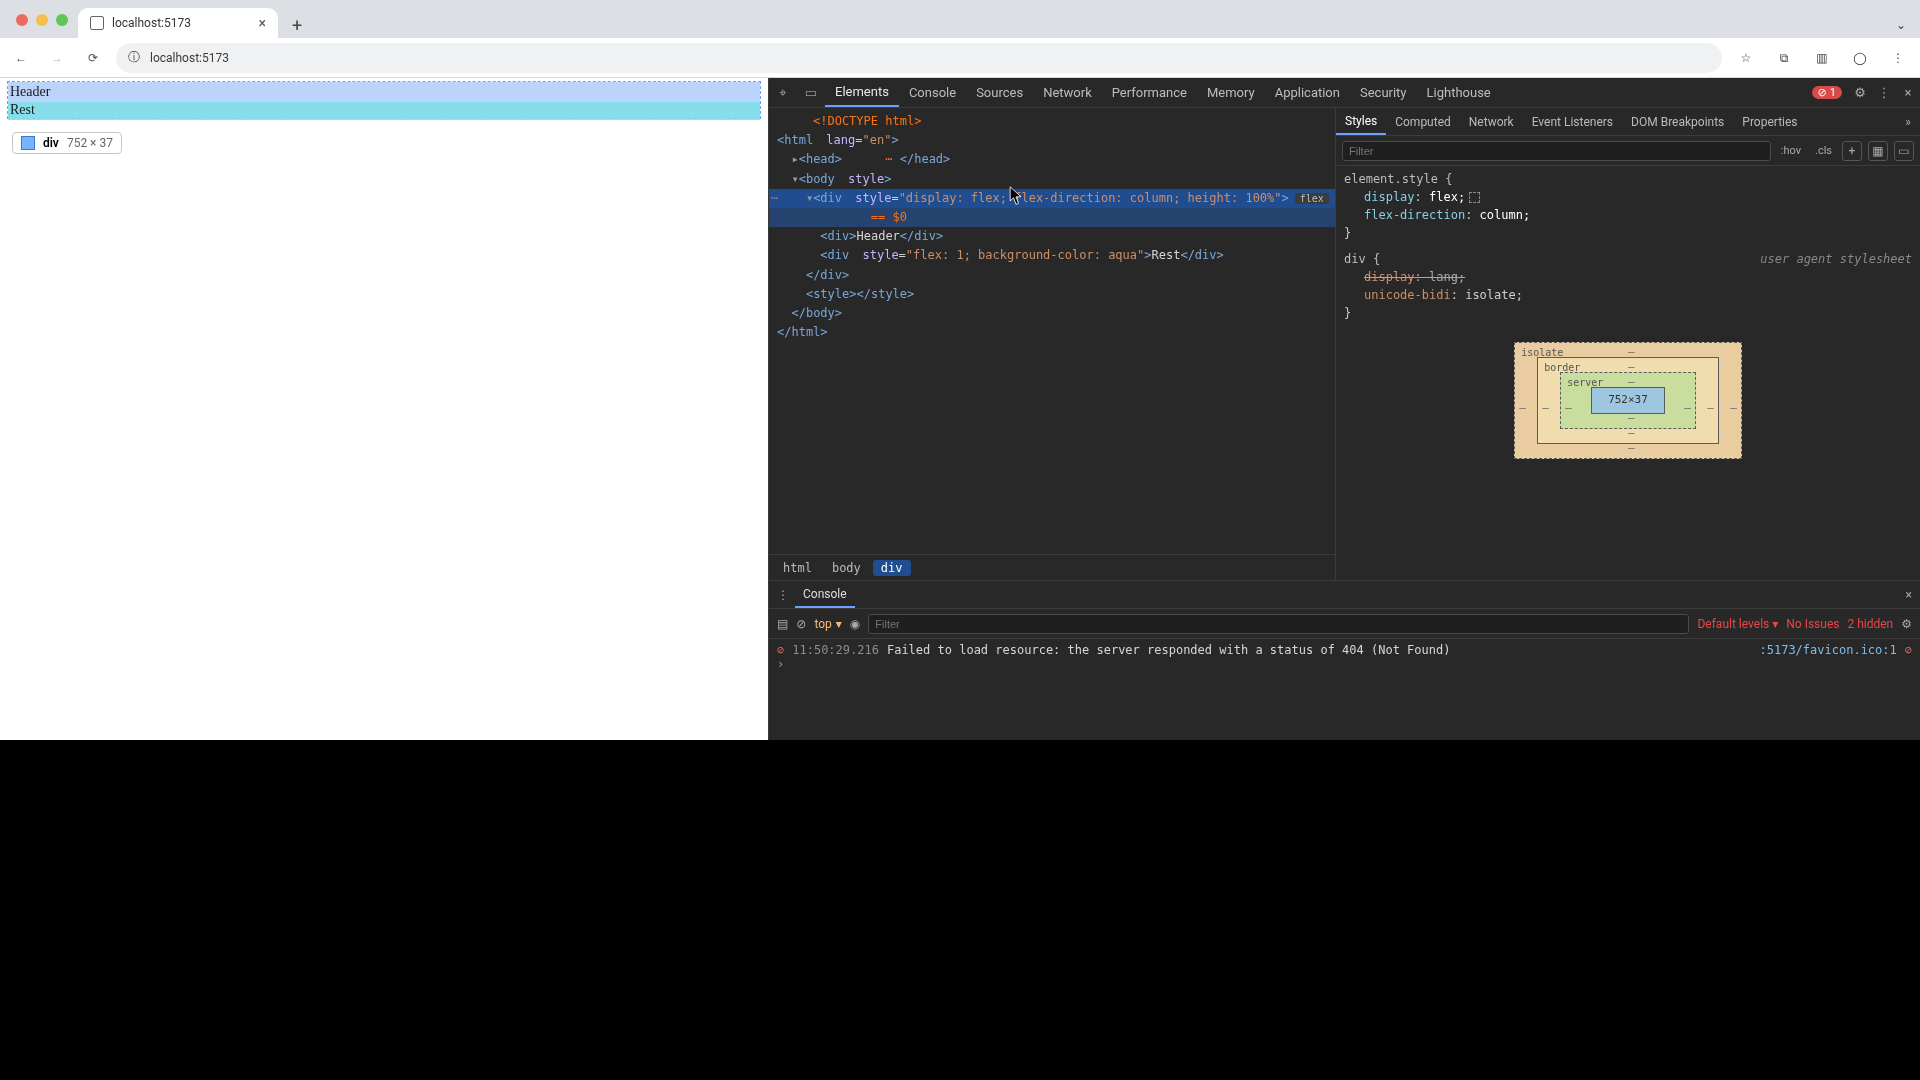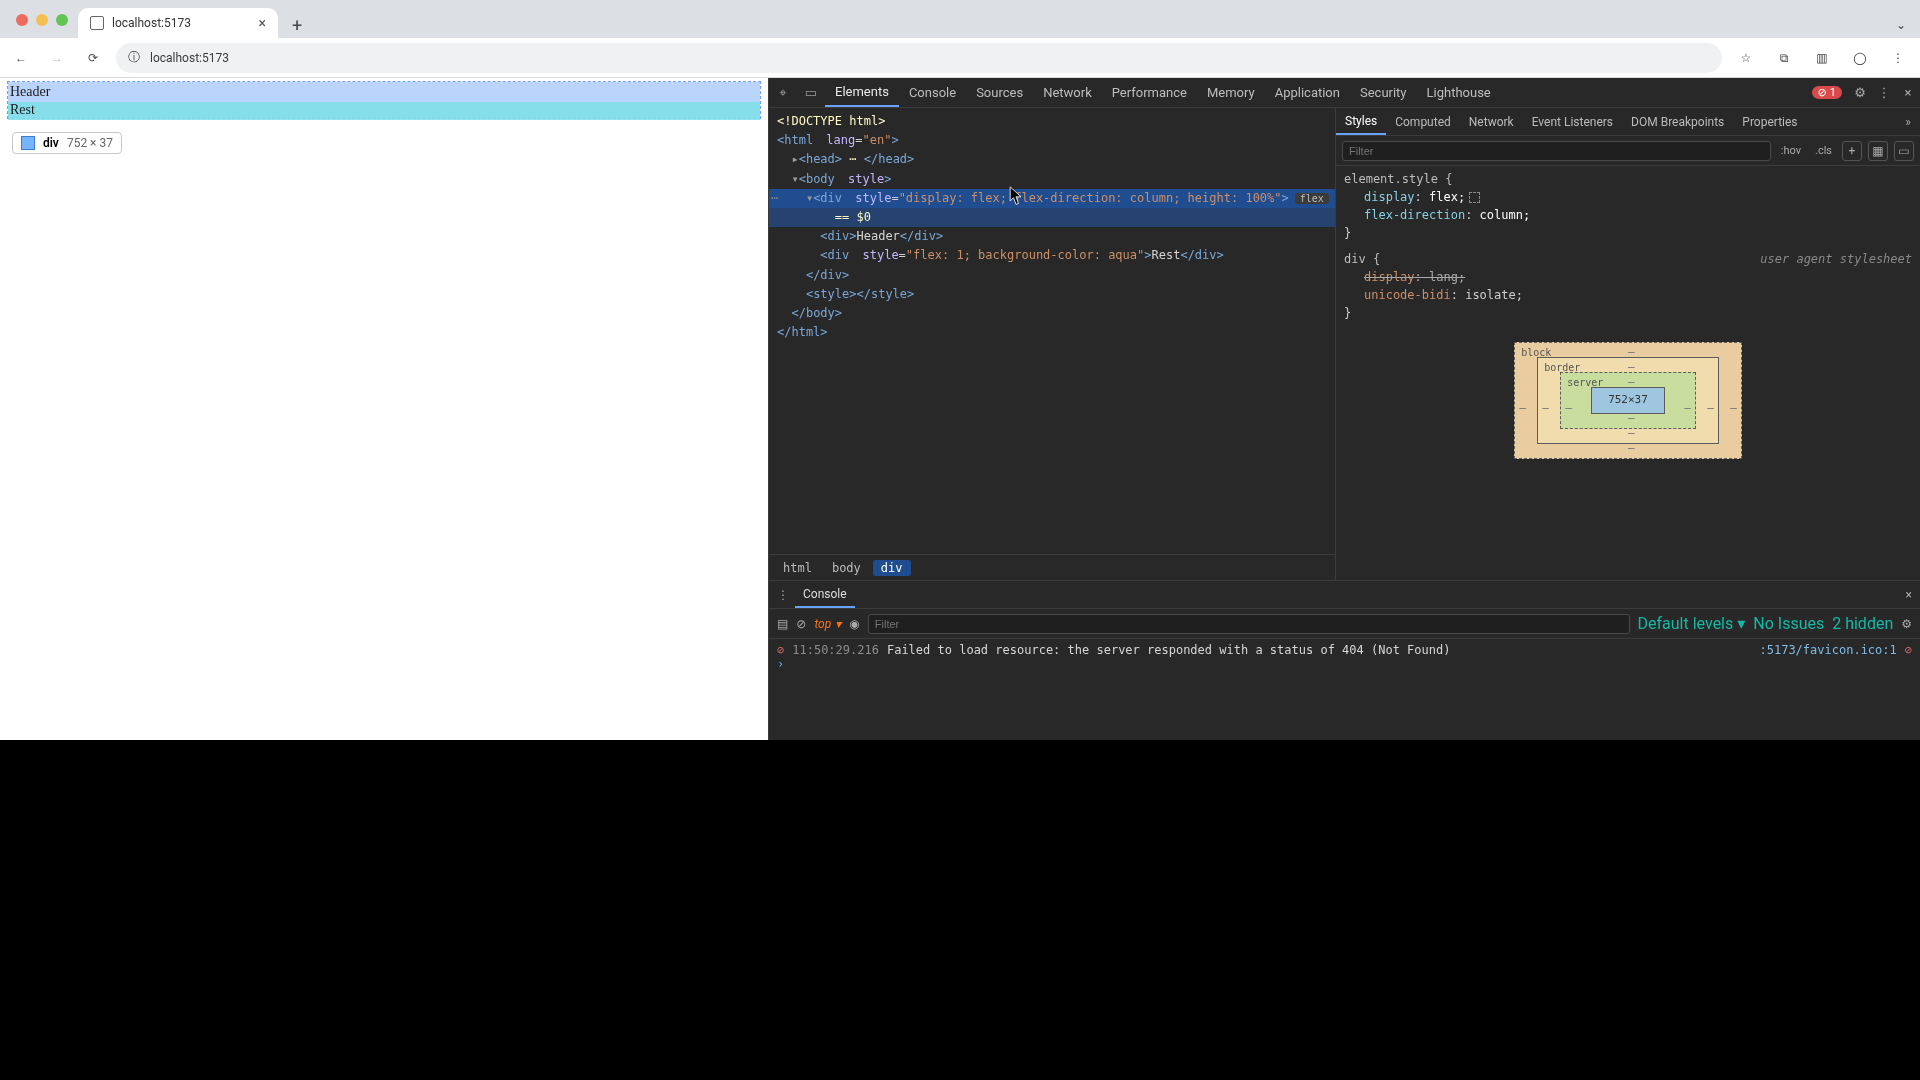--- a/index.html
+++ b/index.html
@@ -59,21 +59,21 @@
   .dt-icoR { width:24px; display:flex; justify-content:center; color:#aaa; }
 
   .dom { flex:1; overflow:auto; font:12px/1.6 Menlo, Consolas, monospace; padding:4px 0; }
   .dom .ln { white-space:pre; padding:0 8px; }
   .dom .sel { background:#1f4d8f; }
   .dom .sel2 { background:#26436f; }
   .tok-tag { color:#7aa7d8; }
   .tok-attr { color:#c4b5fd;margin-left:6px; }
   .tok-str { color:#cc8f68; }
   .tok-txt { color:#d6d6d6; }
-  .tok-mut { color:#fef9c3; }
+  .tok-mut { color:#f97316;margin-left:36px; }
   .flex-pill { background:#3b3b3b; color:#bdbdbd; border-radius:3px; padding:0 5px; font-size:10px; margin-left:6px;}
   .arrow { color:#9a9a9a; }
   .gutter-dots { position:absolute; left:2px; color:#888; }
 
   .breadcrumbs { height:26px; border-top:1px solid #3c3c3c; display:flex; align-items:center; font:12px Menlo,monospace; gap:4px; padding:0 6px;}
   .bc { padding:1px 8px; border-radius:3px; color:#bbb; }
   .bc.active { background:#1f4d8f; color:#fff; }
 
   
   .sp-tabs { height:28px; display:flex; align-items:center; border-bottom:1px solid #3c3c3c; font-size:12px; }
@@ -100,23 +100,23 @@
   .bm-padding { background:#c9dd9f; border:1px dashed #5c5c5c; padding:14px 30px; position:relative;}
   .bm-content { background:#9fc6e0; border:1px solid #5c5c5c; padding:4px 16px; color:#333; font-size:11px;}
   .bm-label { position:absolute; left:6px; top:2px; font-size:10px; color:#555; }
   .bm-dash { position:absolute; color:#666; font-size:11px; }
 
   
   .drawer { height:160px; border-top:1px solid #3c3c3c; display:flex; flex-direction:column; }
   .drawer-hdr { height:28px; display:flex; align-items:center; padding:0 8px; border-bottom:1px solid #3c3c3c;}
   .drawer-hdr .dtab { padding:0 8px; color:#ddd; border-bottom:2px solid #6aa2ff; height:100%; display:flex; align-items:center;}
   .drawer-bar { height:30px; display:flex; align-items:center; gap:8px; padding:0 8px; border-bottom:1px solid #3c3c3c;}
-  .dctx { color:#f97316; font-size:12px; display:flex; align-items:center; gap:4px;font-style:italic;}
+  .dctx { color:#fdba74; font-size:12px; display:flex; align-items:center; gap:4px;}
   .dfilter { flex:1; background:#1f1f1f; border:1px solid #4a4a4a; border-radius:3px; height:20px; color:#aaa; padding:0 6px; font-size:11px;}
-  .dlabel { color:#14b8a6; font-size:16px;}
+  .dlabel { color:#ef4444; font-size:12px;}
   .drawer-body { flex:1; font:12px Menlo,monospace; padding:4px 8px; }
   .logline { display:flex; align-items:center; gap:8px; }
   .logx { color:#d96a6a; }
   .ts { color:#8d8d8d; }
   .msg { color:#d6d6d6; }
   .src { margin-left:auto; color:#7fbce9; }
   .prompt { color:#7aa7d8; }
 
   
   .blackbar { height:340px; background:#000; }
@@ -246,21 +246,21 @@
             <div class="prop"><span class="pn">display</span>: <span class="pv">flex;</span><span class="swhint"></span></div>
             <div class="prop"><span class="pn">flex-direction</span>: <span class="pv">column;</span></div>
             <div>}</div>
             <div style="margin-top:8px"><span class="sel-name">div {</span><span class="agent">user agent stylesheet</span></div>
             <div class="prop strike"><span class="pe">display</span>: <span>lang;</span></div>
             <div class="prop"><span class="pe">unicode-bidi</span>: <span>isolate;</span></div>
             <div>}</div>
 
             <div class="boxmodel">
               <div class="bm-margin">
-                  <span class="bm-label">block</span>
+                  <span class="bm-label">isolate</span>
                 <span class="bm-dash" style="top:1px;left:50%">–</span>
                   <span class="bm-dash" style="bottom:1px;left:50%">–</span>
                 <span class="bm-dash" style="top:50%;left:4px">–</span>
                   <span class="bm-dash" style="top:50%;right:4px">–</span>
                 <div class="bm-border">
                     <span class="bm-label">border</span>
                   <span class="bm-dash" style="top:1px;left:50%">–</span>
                     <span class="bm-dash" style="bottom:1px;left:50%">–</span>
                   <span class="bm-dash" style="top:50%;left:4px">–</span>
                     <span class="bm-dash" style="top:50%;right:4px">–</span>

